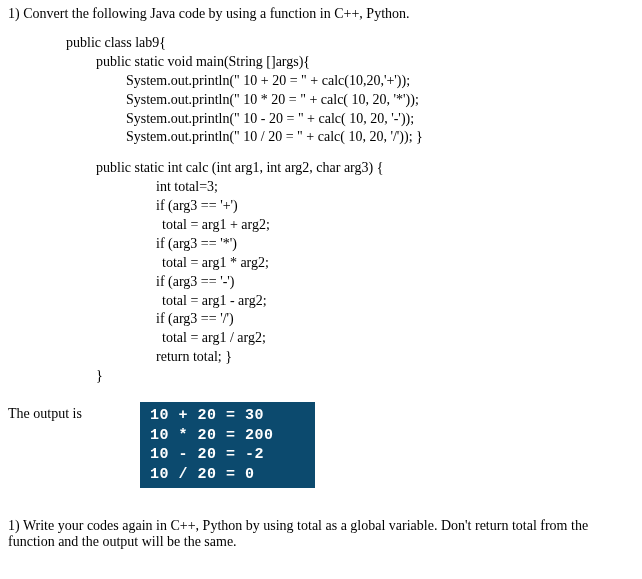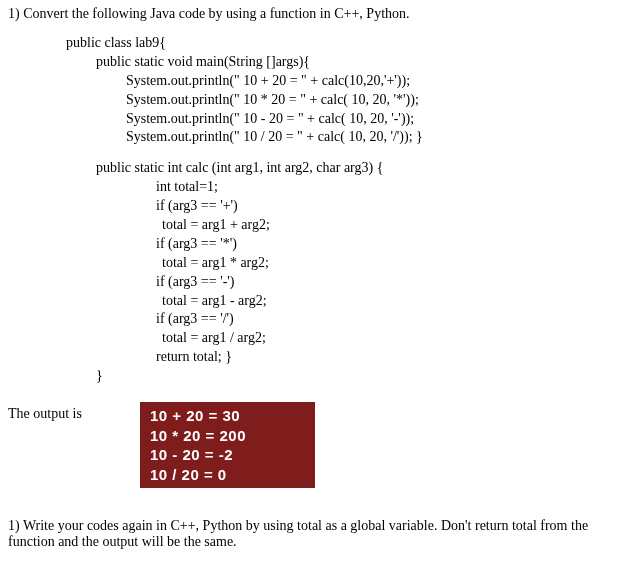--- a/index.html
+++ b/index.html
@@ -33,23 +33,23 @@
       display: flex;
       align-items: flex-start;
       margin-bottom: 30px;
       gap: 44px;
     }
     .output-label {
       margin-right: 14px;
       padding-top: 4px;
     }
     .console {
-      background: #7f1d1d;
+      background: #0c4a6e;
       color: #fff;
-      font-family: Liberation Sans, sans-serif;
+      font-family: Liberation Mono, monospace;
       font-size: 15px;
       font-weight: bold;
       padding: 4px 10px;
       line-height: 1.3;
       letter-spacing: 0.5px;
       min-width: 175px;
     }
     .console-line {
       white-space: pre;
     }
@@ -65,21 +65,21 @@
 
 <div class="code-block">
   <div>public class lab9{</div>
   <div class="indent1">public static void main(String []args){</div>
   <div class="indent2">System.out.println(" 10 + 20 = " + calc(10,20,'+'));</div>
   <div class="indent2">System.out.println(" 10 * 20 = " + calc( 10, 20, '*'));</div>
   <div class="indent2">System.out.println(" 10 - 20 = " + calc( 10, 20, '-'));</div>
   <div class="indent2">System.out.println(" 10 / 20 = " + calc( 10, 20, '/'));     }</div>
   <div style="height:12px"></div>
   <div class="indent1">public static int calc (int arg1, int arg2, char arg3) {</div>
-  <div class="indent3">int total=1;</div>
+  <div class="indent3">int total=3;</div>
   <div class="indent3">if (arg3 == '+')</div>
   <div class="indent4">total = arg1 + arg2;</div>
   <div class="indent3">if (arg3 == '*')</div>
   <div class="indent4">total = arg1 * arg2;</div>
   <div class="indent3">if (arg3 == '-')</div>
   <div class="indent4">total = arg1 - arg2;</div>
   <div class="indent3">if (arg3 == '/')</div>
   <div class="indent4">total = arg1 / arg2;</div>
   <div class="indent3">return total;   }</div>
   <div class="indent1">}</div>

